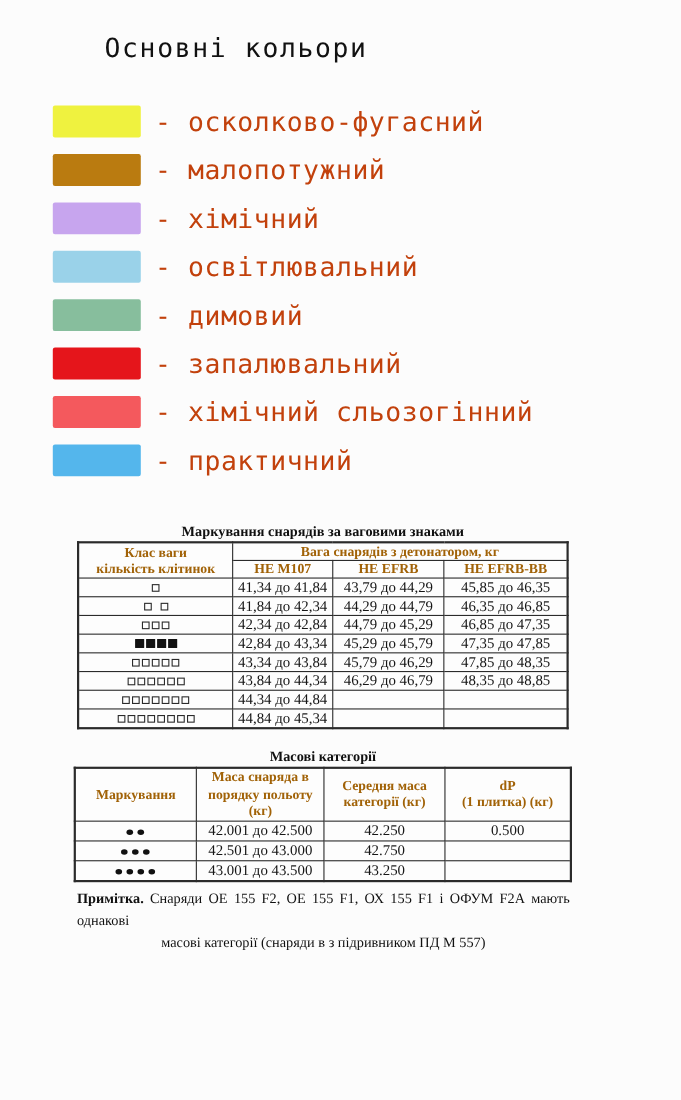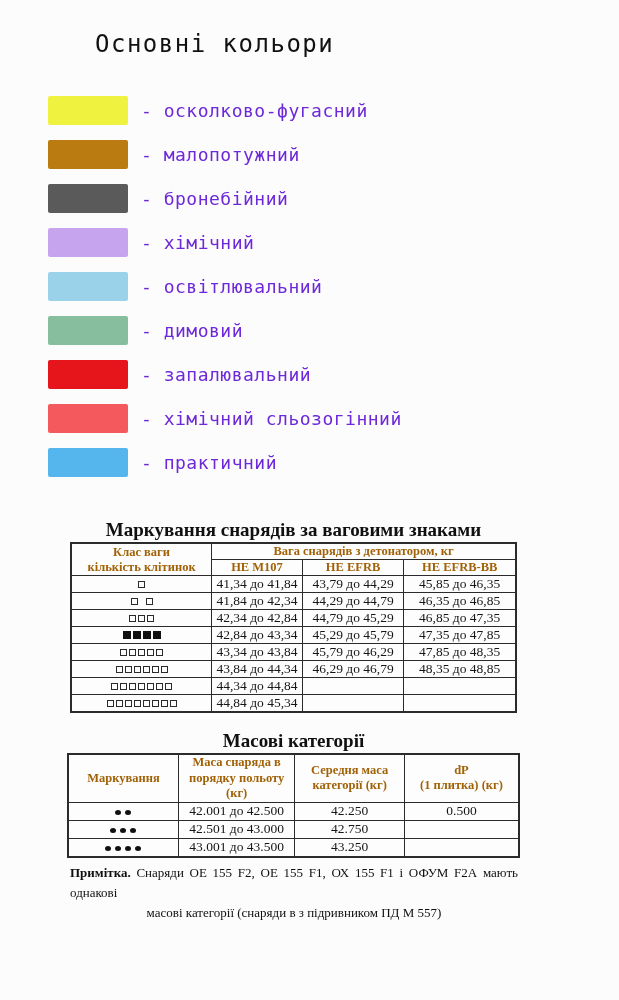--- a/index.html
+++ b/index.html
@@ -25,29 +25,29 @@
   .legend-row{
     display:flex;align-items:center;
     height:29px;margin-bottom:15px;
   }
   .swatch{
     width:80px;height:29px;border-radius:2px;
     flex:0 0 80px;
   }
   .legend-label{
     font-family:"DejaVu Sans Mono", monospace;
-    font-size:18px;letter-spacing:.5px;
-    color:#6d28d9;margin-left:13px;white-space:nowrap;
+    font-size:24px;letter-spacing:.5px;
+    color:#c2410c;margin-left:13px;white-space:nowrap;
   }
   
   .tbl-block{margin:0;}
   .tbl1{margin:42px 0 0 70px;width:447px;}
   .tbl2{margin:17px 0 0 67px;width:453px;}
   .tbl-title{
-    text-align:center;font-weight:bold;font-size:19px;
+    text-align:center;font-weight:bold;font-size:13px;
     margin-bottom:1px;color:#101010;
   }
   table.tbl{
     border-collapse:collapse;table-layout:fixed;width:100%;
     border:2px solid #2b2b2b;
     background:#fdfdfd;
   }
   table.tbl th, table.tbl td{
     border:1px solid #2b2b2b;
     padding:0 2px;
@@ -96,24 +96,20 @@
   <div class="legend">
       <div class="legend-row">
         <span class="swatch" style="background: rgb(239, 242, 63);"></span>
         <span class="legend-label">- осколково-фугасний</span>
       </div>
       <div class="legend-row">
         <span class="swatch" style="background: rgb(186, 123, 16);"></span>
         <span class="legend-label">- малопотужний</span>
       </div>
       <div class="legend-row">
-        <span class="swatch" style="background: rgb(90, 90, 90);"></span>
-        <span class="legend-label">- бронебійний</span>
-      </div>
-      <div class="legend-row">
         <span class="swatch" style="background: rgb(199, 165, 238);"></span>
         <span class="legend-label">- хімічний</span>
       </div>
       <div class="legend-row">
         <span class="swatch" style="background: rgb(154, 210, 233);"></span>
         <span class="legend-label">- освітлювальний</span>
       </div>
       <div class="legend-row">
         <span class="swatch" style="background: rgb(135, 190, 157);"></span>
         <span class="legend-label">- димовий</span>

